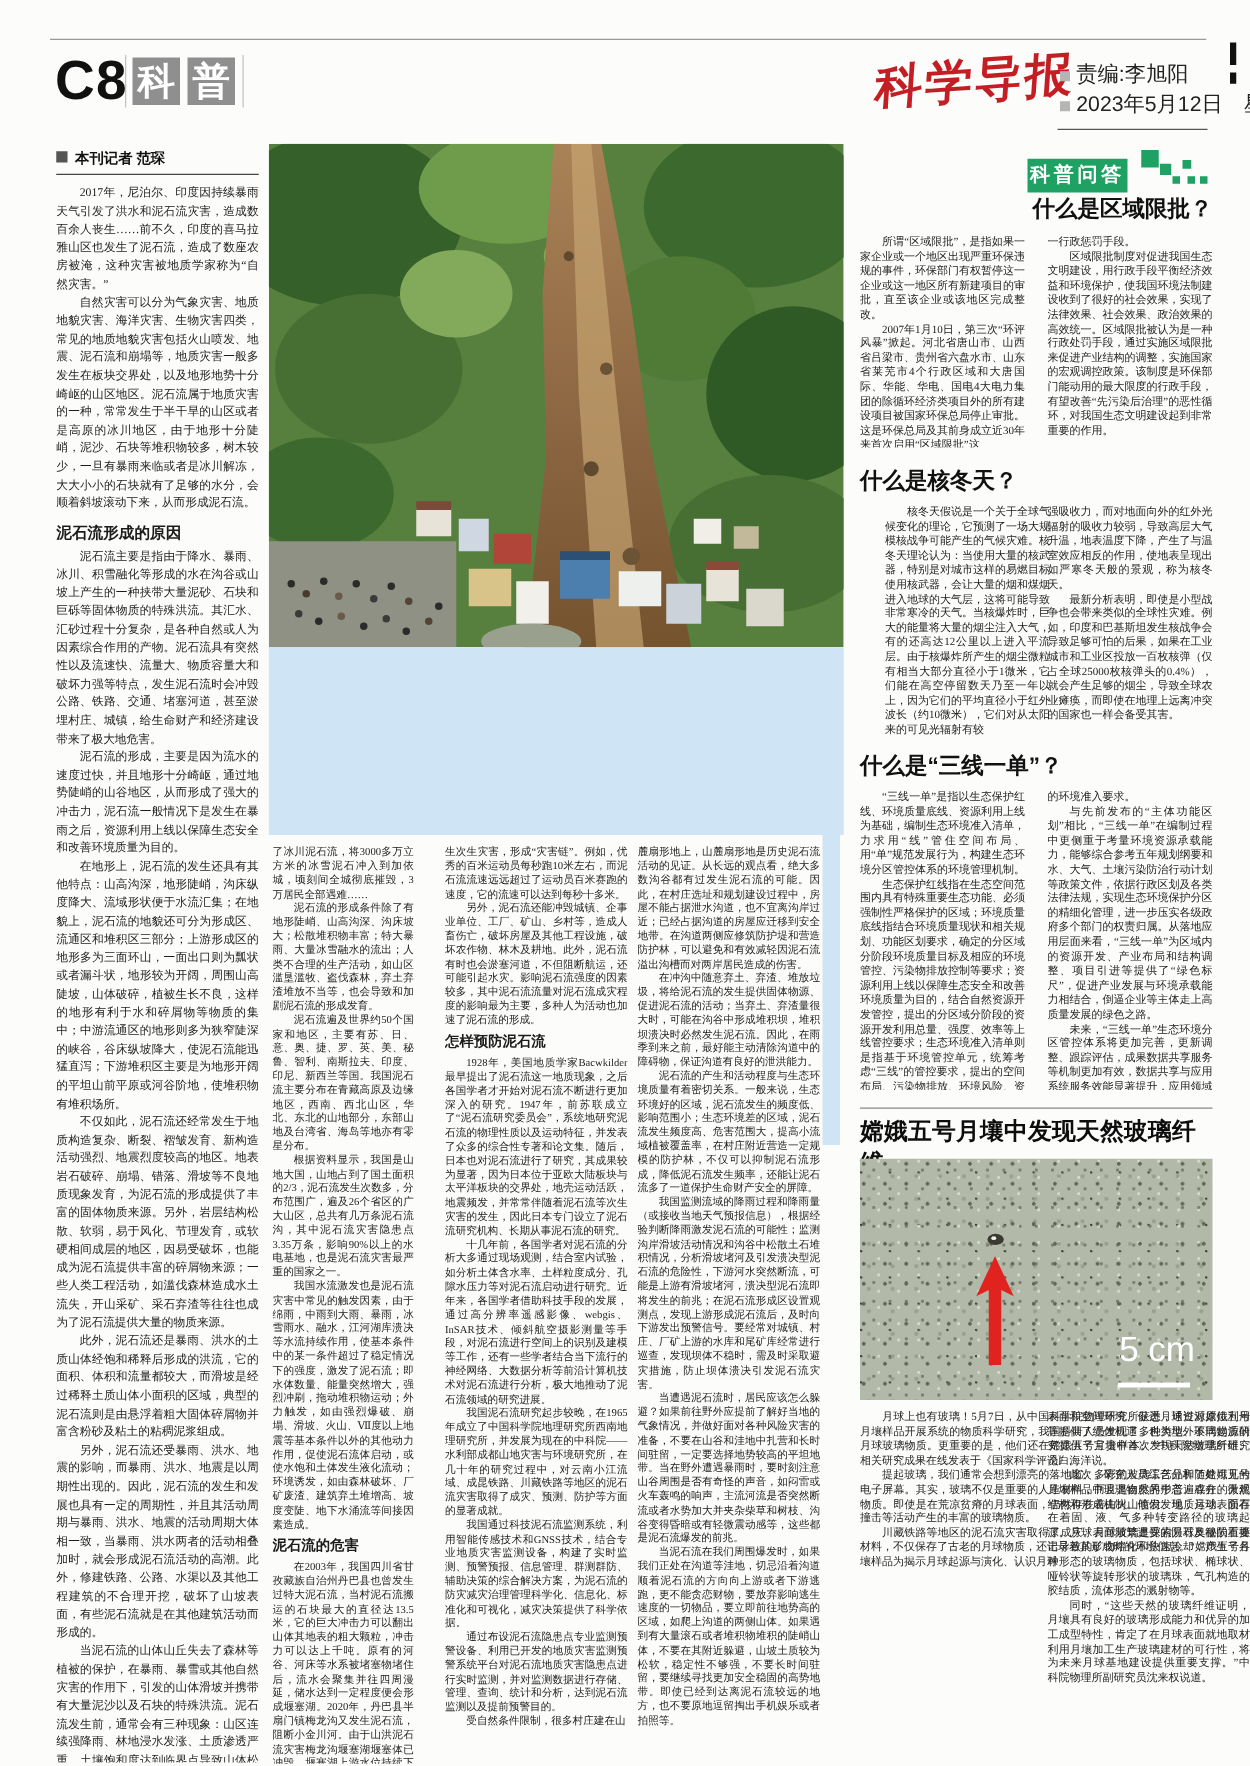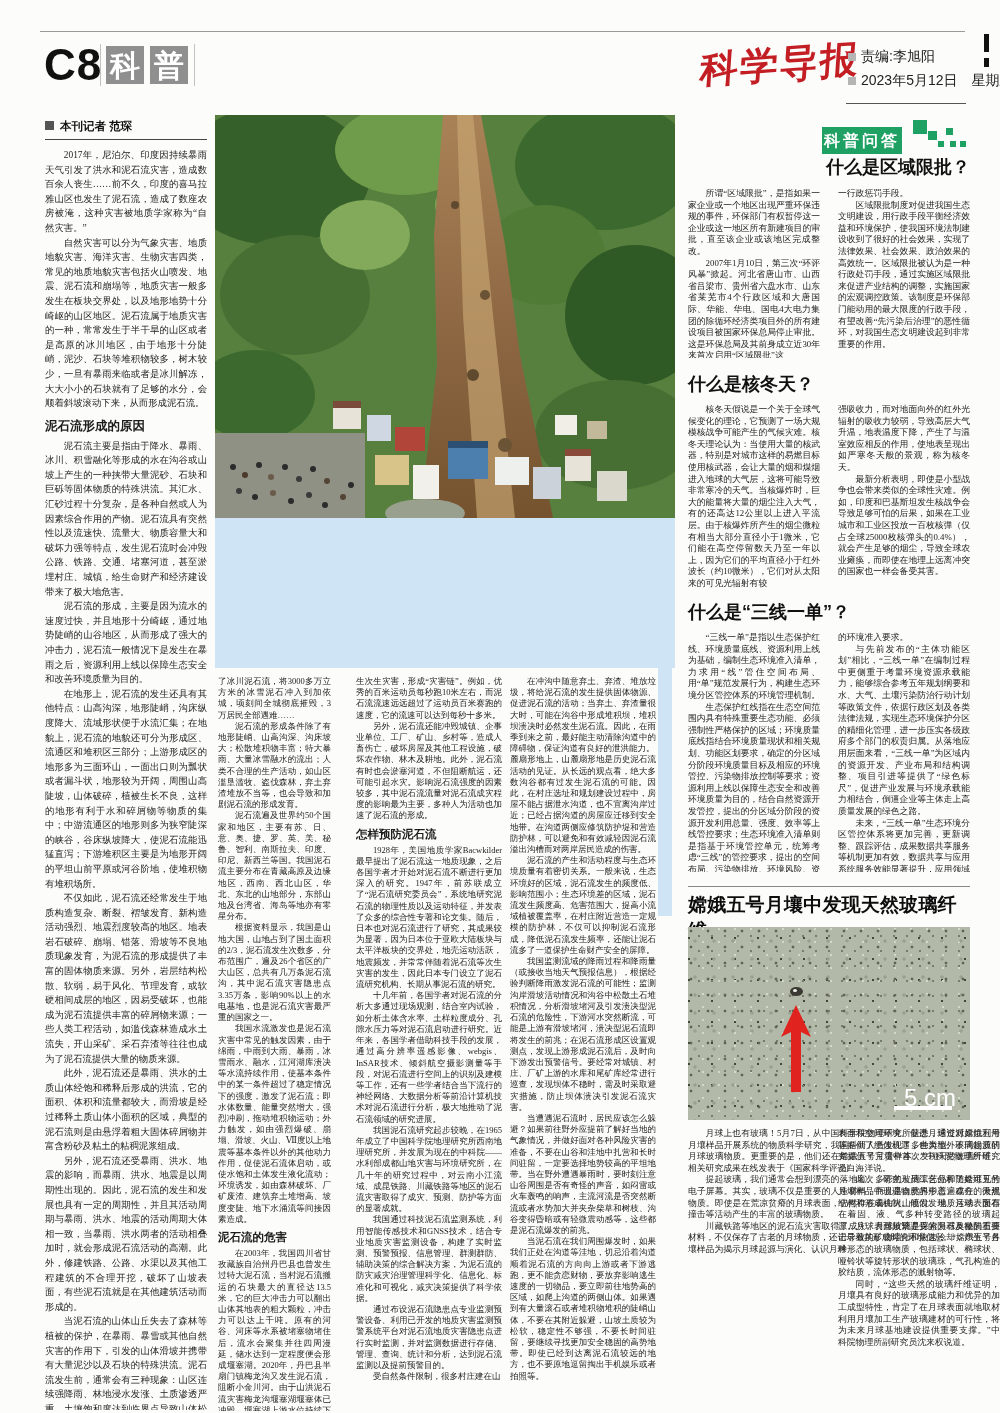--- a/index.html
+++ b/index.html
@@ -9,21 +9,21 @@
   .sans{font-family:"Liberation Sans","DejaVu Sans",sans-serif;}
 
   
   #top-rule{left:40px;top:31px;width:925px;height:1px;background:#9a9a9a;}
   #page-code{left:44px;top:40px;font-size:44px;font-weight:700;letter-spacing:1px;color:#111;}
   .sec-box{top:46px;width:38px;height:38px;background:#8f8f8f;color:#fff;font-size:30px;font-weight:700;
            text-align:center;line-height:40px;}
   .sec-bar{top:44px;width:1px;height:42px;background:#c2c2c2;}
   #masthead{left:700px;top:40px;width:140px;font-size:38px;font-weight:700;color:#c41e25;
             transform:rotate(-4deg) skewX(-8deg);letter-spacing:2px;white-space:nowrap;}
-  .meta-line{left:848px;width:130px;font-size:14px;color:#222;white-space:nowrap;}
+  .meta-line{left:848px;width:130px;font-size:17px;color:#222;white-space:nowrap;}
   .meta-sq{display:inline-block;width:8px;height:8px;background:#b5b5b5;margin-right:5px;}
   #meta-rule{left:846px;top:103px;width:120px;height:1px;background:#555;}
   .reg-mark{left:984px;width:5px;background:#111;}
 
   
   #byline{left:45px;top:119px;width:162px;font-size:11.5px;font-weight:700;color:#111;}
   .byline-sq{display:inline-block;width:9px;height:9px;background:#555;margin-right:6px;}
   #byline-rule{left:45px;top:139px;width:162px;height:1px;background:#444;}
   #left-col{left:45px;top:148px;width:162px;height:1262px;overflow:hidden;}
 
@@ -71,21 +71,21 @@
       radial-gradient(circle at 3px 4px,#5f6456 1.2px,transparent 1.7px),
       radial-gradient(circle at 11px 9px,#767c6b 1px,transparent 1.5px),
       radial-gradient(circle at 7px 14px,#99a08e 1.4px,transparent 1.9px),
       radial-gradient(circle at 15px 2px,#d4d9c7 1px,transparent 1.5px),
       radial-gradient(circle at 1px 11px,#41463c 0.8px,transparent 1.2px);
     background-size:17px 16px,13px 15px,19px 18px,16px 13px,23px 21px;
     overflow:hidden;}
   #glass-particle{position:absolute;left:102px;top:60px;width:13px;height:9px;background:#3a3a33;
                   border-radius:50%;}
   #glass-glint{position:absolute;left:3px;top:2px;width:4px;height:3px;background:#f2f2ee;border-radius:50%;}
-  #scale-label{position:absolute;right:14px;bottom:8px;color:#fff;font-size:24px;
+  #scale-label{position:absolute;right:14px;bottom:24px;color:#fff;font-size:28px;
                font-family:"Liberation Sans","DejaVu Sans",sans-serif;}
   #scale-bar{position:absolute;right:18px;bottom:10px;width:58px;height:4px;background:#fff;}
   .moon-col{top:1128px;height:282px;overflow:hidden;}
   .moon-col.flow{font-size:8.8px;line-height:11.6px;}
 </style>
 </head>
 <body>
 
 <div id="page">
 
@@ -207,22 +207,22 @@
       <p class="fp h">怎样预防泥石流</p>
       <p class="fp p">1928年，美国地质学家Bacwkilder最早提出了泥石流这一地质现象，之后各国学者才开始对泥石流不断进行更加深入的研究。1947年，前苏联成立了“泥石流研究委员会”，系统地研究泥石流的物理性质以及运动特征，并发表了众多的综合性专著和论文集。随后，日本也对泥石流进行了研究，其成果较为显著，因为日本位于亚欧大陆板块与太平洋板块的交界处，地壳运动活跃，地震频发，并常常伴随着泥石流等次生灾害的发生，因此日本专门设立了泥石流研究机构、长期从事泥石流的研究。</p>
       <p class="fp p">十几年前，各国学者对泥石流的分析大多通过现场观测，结合室内试验，如分析土体含水率、土样粒度成分、孔隙水压力等对泥石流启动进行研究。近年来，各国学者借助科技手段的发展，通过高分辨率遥感影像、webgis、InSAR技术、倾斜航空摄影测量等手段，对泥石流进行空间上的识别及建模等工作，还有一些学者结合当下流行的神经网络、大数据分析等前沿计算机技术对泥石流进行分析，极大地推动了泥石流领域的研究进展。</p>
       <p class="fp p">我国泥石流研究起步较晚，在1965年成立了中国科学院地理研究所西南地理研究所，并发展为现在的中科院——水利部成都山地灾害与环境研究所，在几十年的研究过程中，对云南小江流域、成昆铁路、川藏铁路等地区的泥石流灾害取得了成灾、预测、防护等方面的显著成就。</p>
       <p class="fp p">我国通过科技泥石流监测系统，利用智能传感技术和GNSS技术，结合专业地质灾害监测设备，构建了实时监测、预警预报、信息管理、群测群防、辅助决策的综合解决方案，为泥石流的防灾减灾治理管理科学化、信息化、标准化和可视化，减灾决策提供了科学依据。</p>
       <p class="fp p">通过布设泥石流隐患点专业监测预警设备、利用已开发的地质灾害监测预警系统平台对泥石流地质灾害隐患点进行实时监测，并对监测数据进行存储、管理、查询、统计和分析，达到泥石流监测以及提前预警目的。</p>
       <p class="fp p">受自然条件限制，很多村庄建在山</p>
     </div>
   <div class="abs flow main-col" id="col-c">
 
-  <p class="fp p">在冲沟中随意弃土、弃渣、堆放垃圾，将给泥石流的发生提供固体物源、促进泥石流的活动；当弃土、弃渣量很大时，可能在沟谷中形成堆积坝，堆积坝溃决时必然发生泥石流。因此，在雨季到来之前，最好能主动清除沟道中的障碍物，保证沟道有良好的泄洪能力。</p>
-      <p class="fp pc">麓扇形地上，山麓扇形地是历史泥石流活动的见证。从长远的观点看，绝大多数沟谷都有过发生泥石流的可能。因此，在村庄选址和规划建设过程中，房屋不能占据泄水沟道，也不宜离沟岸过近；已经占据沟道的房屋应迁移到安全地带。在沟道两侧应修筑防护堤和营造防护林，可以避免和有效减轻因泥石流溢出沟槽而对两岸居民造成的伤害。</p>
+  <p class="fp pc">麓扇形地上，山麓扇形地是历史泥石流活动的见证。从长远的观点看，绝大多数沟谷都有过发生泥石流的可能。因此，在村庄选址和规划建设过程中，房屋不能占据泄水沟道，也不宜离沟岸过近；已经占据沟道的房屋应迁移到安全地带。在沟道两侧应修筑防护堤和营造防护林，可以避免和有效减轻因泥石流溢出沟槽而对两岸居民造成的伤害。</p>
+      <p class="fp p">在冲沟中随意弃土、弃渣、堆放垃圾，将给泥石流的发生提供固体物源、促进泥石流的活动；当弃土、弃渣量很大时，可能在沟谷中形成堆积坝，堆积坝溃决时必然发生泥石流。因此，在雨季到来之前，最好能主动清除沟道中的障碍物，保证沟道有良好的泄洪能力。</p>
       <p class="fp p">泥石流的产生和活动程度与生态环境质量有着密切关系。一般来说，生态环境好的区域，泥石流发生的频度低、影响范围小；生态环境差的区域，泥石流发生频度高、危害范围大，提高小流域植被覆盖率，在村庄附近营造一定规模的防护林，不仅可以抑制泥石流形成，降低泥石流发生频率，还能让泥石流多了一道保护生命财产安全的屏障。</p>
       <p class="fp p">我国监测流域的降雨过程和降雨量（或接收当地天气预报信息），根据经验判断降雨激发泥石流的可能性；监测沟岸滑坡活动情况和沟谷中松散土石堆积情况，分析滑坡堵河及引发溃决型泥石流的危险性，下游河水突然断流，可能是上游有滑坡堵河，溃决型泥石流即将发生的前兆；在泥石流形成区设置观测点，发现上游形成泥石流后，及时向下游发出预警信号。要经常对城镇、村庄、厂矿上游的水库和尾矿库经常进行巡查，发现坝体不稳时，需及时采取避灾措施，防止坝体溃决引发泥石流灾害。</p>
       <p class="fp p">当遭遇泥石流时，居民应该怎么躲避？如果前往野外应提前了解好当地的气象情况，并做好面对各种风险灾害的准备，不要在山谷和洼地中扎营和长时间驻留，一定要选择地势较高的平坦地带。当在野外遭遇暴雨时，要时刻注意山谷周围是否有奇怪的声音，如闷雷或火车轰鸣的响声，主流河流是否突然断流或者水势加大并夹杂柴草和树枝、沟谷变得昏暗或有轻微震动感等，这些都是泥石流爆发的前兆。</p>
       <p class="fp p">当泥石流在我们周围爆发时，如果我们正处在沟道等洼地，切忌沿着沟道顺着泥石流的方向向上游或者下游逃跑，更不能贪恋财物，要放弃影响逃生速度的一切物品，要立即前往地势高的区域，如爬上沟道的两侧山体。如果遇到有大量滚石或者堆积物堆积的陡峭山体，不要在其附近躲避，山坡土质较为松软，稳定性不够强，不要长时间驻留，要继续寻找更加安全稳固的高势地带。即使已经到达离泥石流较远的地方，也不要原地逗留掏出手机娱乐或者拍照等。</p>
     </div>
 
   <div class="abs sans" id="qa-badge">科普问答</div>
   <div class="pxl" style="left:913px;top:120px;width:14px;height:14px;"></div>
   <div class="pxl" style="left:928px;top:131px;width:9px;height:9px;"></div>
   <div class="pxl" style="left:938px;top:141px;width:6px;height:6px;"></div>
@@ -236,21 +236,21 @@
   <p class="fp p">所谓“区域限批”，是指如果一家企业或一个地区出现严重环保违规的事件，环保部门有权暂停这一企业或这一地区所有新建项目的审批，直至该企业或该地区完成整改。</p>
       <p class="fp p">2007年1月10日，第三次“环评风暴”掀起。河北省唐山市、山西省吕梁市、贵州省六盘水市、山东省莱芜市4个行政区域和大唐国际、华能、华电、国电4大电力集团的除循环经济类项目外的所有建设项目被国家环保总局停止审批。这是环保总局及其前身成立近30年来首次启用“区域限批”这</p>
     </div>
   <div class="abs flow qa-col qa-right" style="top:188px;height:170px;">
 
   <p class="fp pc">一行政惩罚手段。</p>
       <p class="fp p">区域限批制度对促进我国生态文明建设，用行政手段平衡经济效益和环境保护，使我国环境法制建设收到了很好的社会效果，实现了法律效果、社会效果、政治效果的高效统一。区域限批被认为是一种行政处罚手段，通过实施区域限批来促进产业结构的调整，实施国家的宏观调控政策。该制度是环保部门能动用的最大限度的行政手段，有望改善“先污染后治理”的恶性循环，对我国生态文明建设起到非常重要的作用。</p>
     </div>
 
   <div class="abs q-title" style="top:372px;">什么是核冬天？</div>
-  <div class="abs flow qa-col qa-left" style="top:404px;height:186px;">
+  <div class="abs flow qa-col qa-left" style="top:404px;height:186px;margin-left:20px;">
 
   <p class="fp p">核冬天假说是一个关于全球气候变化的理论，它预测了一场大规模核战争可能产生的气候灾难。核冬天理论认为：当使用大量的核武器，特别是对城市这样的易燃目标使用核武器，会让大量的烟和煤烟进入地球的大气层，这将可能导致非常寒冷的天气。当核爆炸时，巨大的能量将大量的烟尘注入大气，有的还高达12公里以上进入平流层。由于核爆炸所产生的烟尘微粒有相当大部分直径小于1微米，它们能在高空停留数天乃至一年以上，因为它们的平均直径小于红外波长（约10微米），它们对从太阳来的可见光辐射有较</p>
     </div>
   <div class="abs flow qa-col qa-right" style="top:404px;height:186px;">
 
   <p class="fp pc">强吸收力，而对地面向外的红外光辐射的吸收力较弱，导致高层大气升温，地表温度下降，产生了与温室效应相反的作用，使地表呈现出如严寒冬天般的景观，称为核冬天。</p>
       <p class="fp p">最新分析表明，即使是小型战争也会带来类似的全球性灾难。例如，印度和巴基斯坦发生核战争会导致足够可怕的后果，如果在工业城市和工业区投放一百枚核弹（仅占全球25000枚核弹头的0.4%），就会产生足够的烟尘，导致全球农业瘫痪，而即使在地理上远离冲突的国家也一样会备受其害。</p>
     </div>
 
   <div class="abs q-title" style="top:600px;">什么是“三线一单”？</div>

